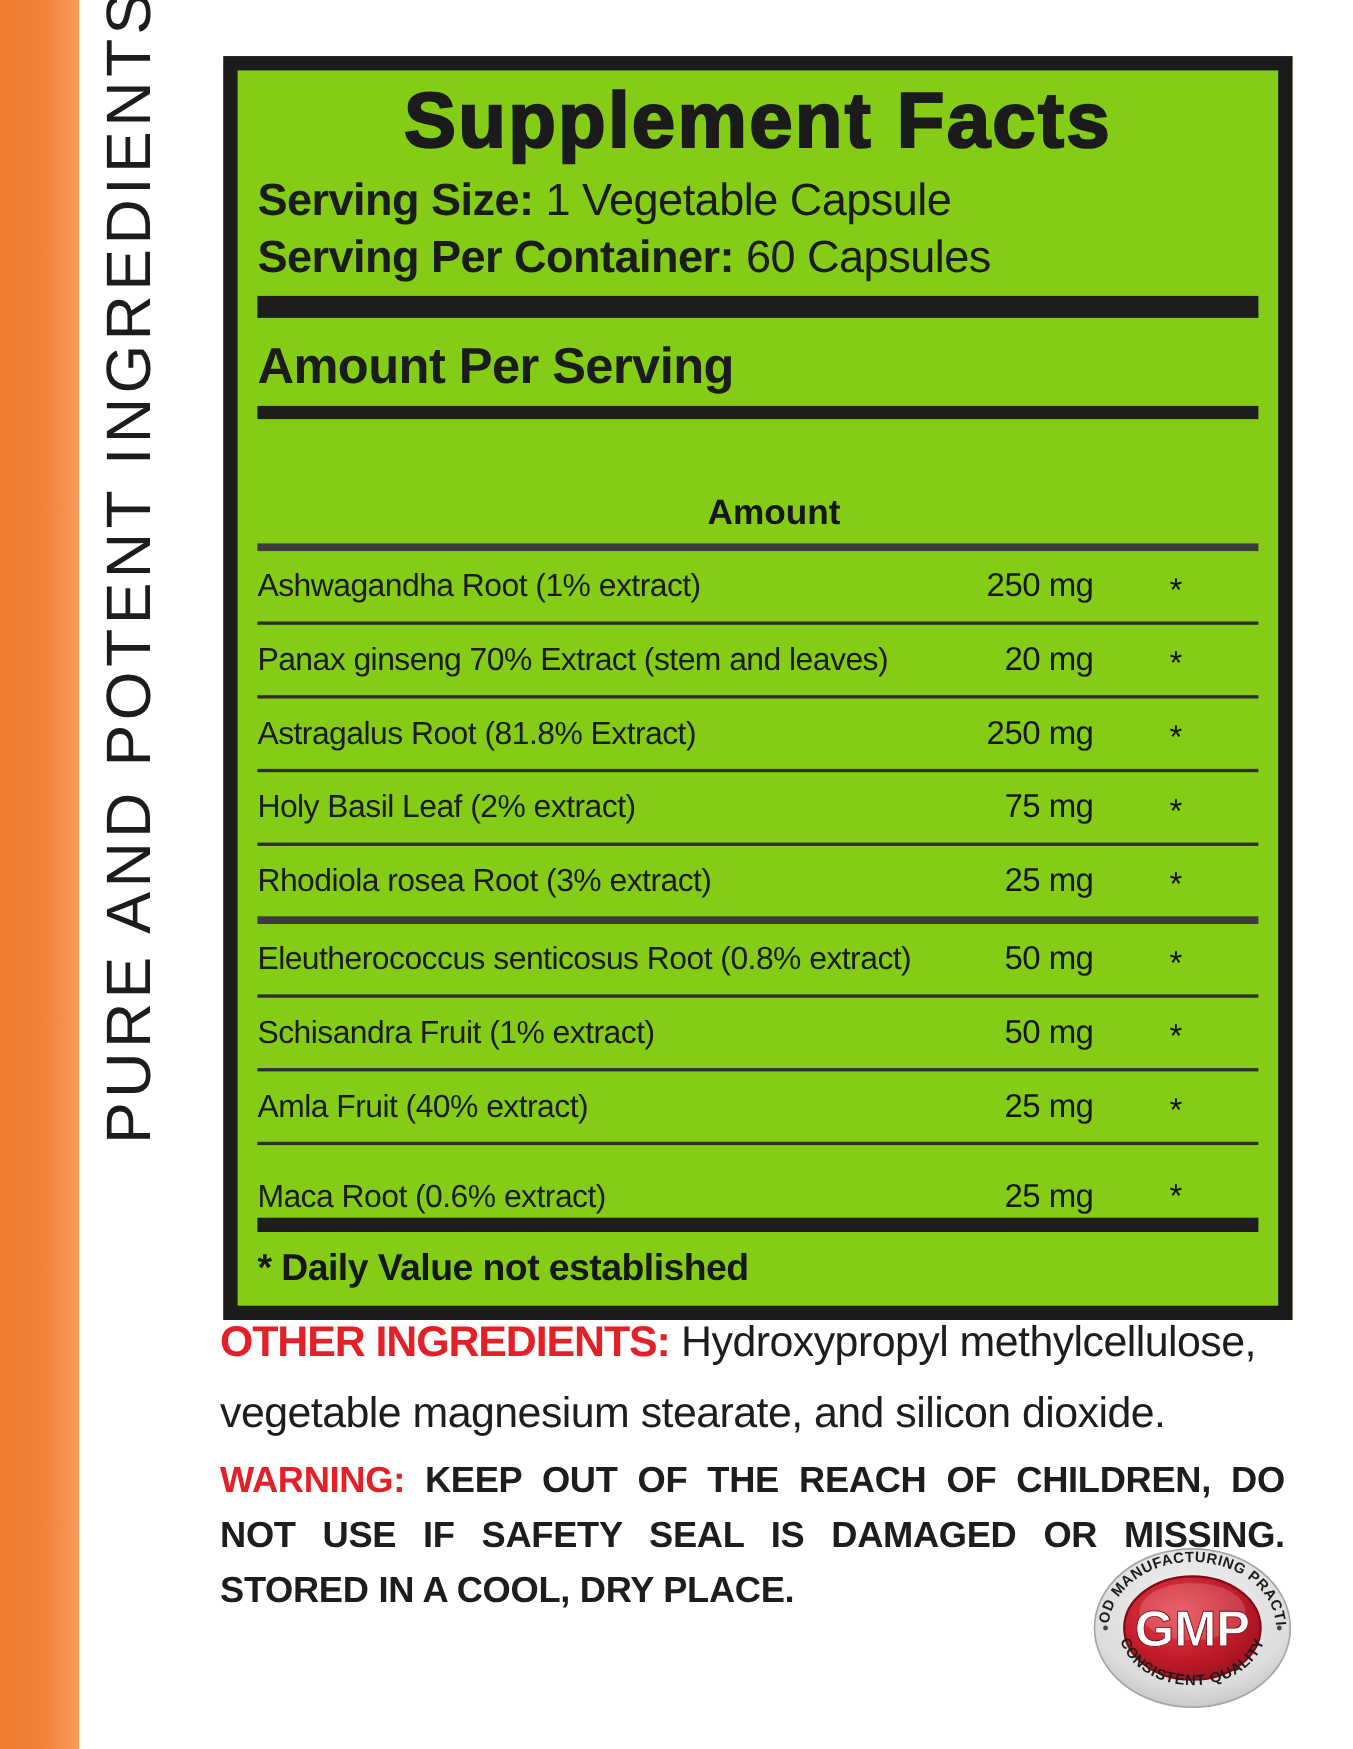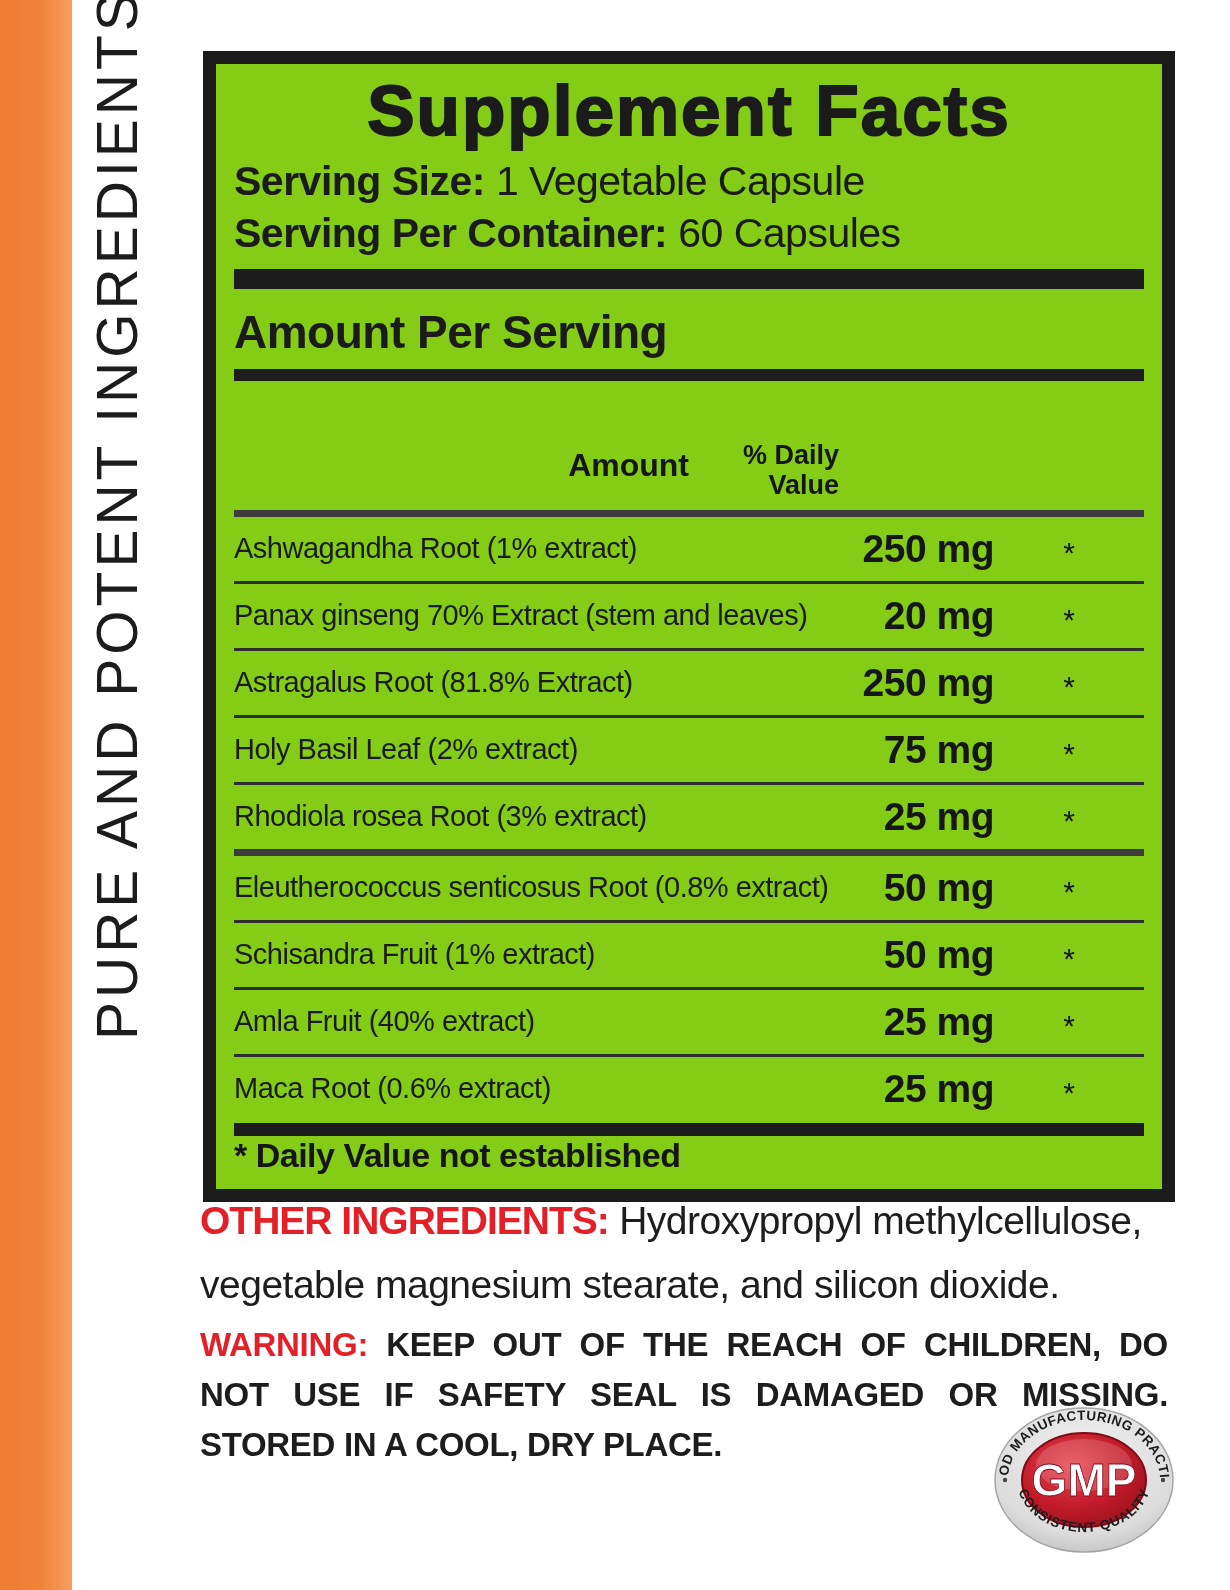--- a/index.html
+++ b/index.html
@@ -80,27 +80,27 @@
     width:140px;margin-left:10px;
     font-size:27px;font-weight:700;line-height:1.08;
     text-align:right;
   }
   .row{
     display:flex;align-items:center;
     height:64px;
     border-bottom:3px solid #2e2e2e;
   }
   .row:nth-child(5){border-bottom-width:7px;border-bottom-color:#3c3c3c;}
-  .row:last-child{border-bottom:none;}
+  .row:last-child{border-bottom:none;align-items:flex-end;}
   .rname{flex:1;font-size:29px;letter-spacing:-0.5px;color:#1b1b1b;}
-  .ramt{width:160px;text-align:right;font-size:39px;font-weight:700;letter-spacing:-0.5px;}
+  .ramt{width:160px;text-align:right;font-size:30px;font-weight:400;letter-spacing:-0.5px;}
   .rdv{width:150px;text-align:center;font-size:30px;padding-top:8px;}
   .footnote{
     font-size:34px;font-weight:700;letter-spacing:-0.5px;
-    margin-top:0;
+    margin-top:14px;
   }
 
   
   .other-par{
     position:absolute;left:200px;top:1150px;width:968px;
     font-size:39px;line-height:1.64;letter-spacing:-0.5px;
     color:#1d1d1d;
   }
   .other-par .red{color:#e32028;font-weight:700;letter-spacing:-1px;}
   .warning-par{
@@ -138,21 +138,20 @@
     </div>
 
     <div class="thick-bar"></div>
 
     <div class="aps">Amount Per Serving</div>
 
     <div class="thick-bar mid"></div>
 
     <div class="hdr-row">
       <span class="hdr-amount">Amount</span>
-      <span class="hdr-dv">% Daily Value</span>
     </div>
 
     <div class="rows">
       <div class="row">
         <span class="rname">Ashwagandha Root (1% extract)</span>
         <span class="ramt">250 mg</span>
         <span class="rdv">*</span>
       </div>
       <div class="row">
         <span class="rname">Panax ginseng 70% Extract (stem and leaves)</span>

